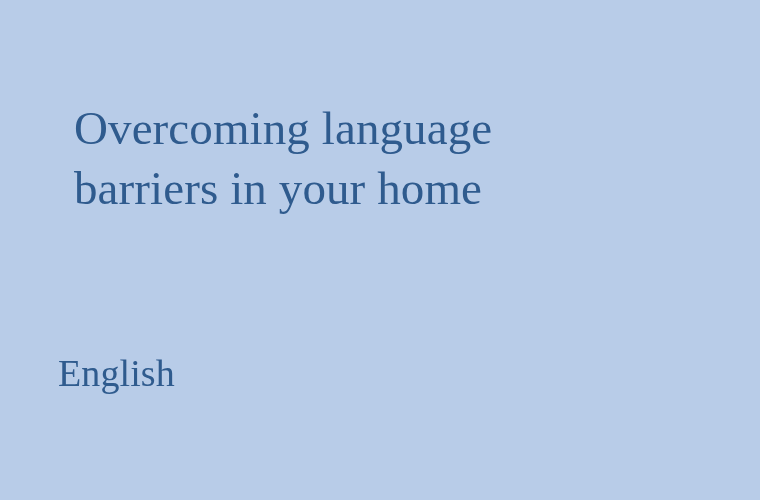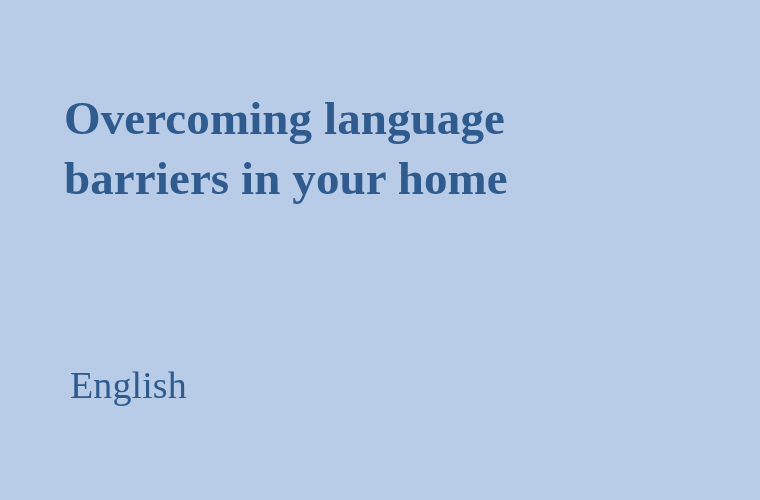--- a/index.html
+++ b/index.html
@@ -30,35 +30,35 @@
     top: 0;
     width: 620px;
     height: 500px;
   }
 
   .slide-title {
     position: absolute;
     top: 82px;
     left: 0;
     width: 560px;
-    margin: 6px;
+    margin: 16px;
     font-family: "Liberation Serif", "DejaVu Serif", serif;
     font-size: 47px;
-    font-weight: 700;
+    font-weight: 400;
     line-height: 60px;
     letter-spacing: 0.1px;
     color: #2f5b8e;
     white-space: pre-line;
   }
 
   .slide-language {
     position: absolute;
     top: 350px;
     left: 0;
-    margin: 12px;
+    margin: 0;
     font-family: "Liberation Serif", "DejaVu Serif", serif;
     font-size: 38px;
     font-weight: 400;
     line-height: 46px;
     letter-spacing: 0.1px;
     color: #2f5b8e;
   }
 </style>
 </head>
 <body>

